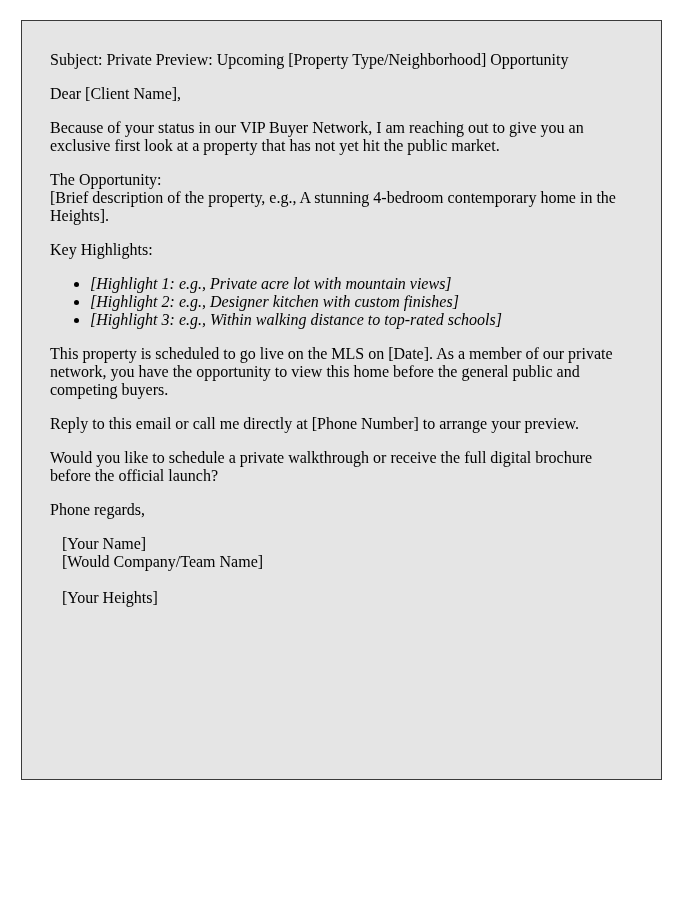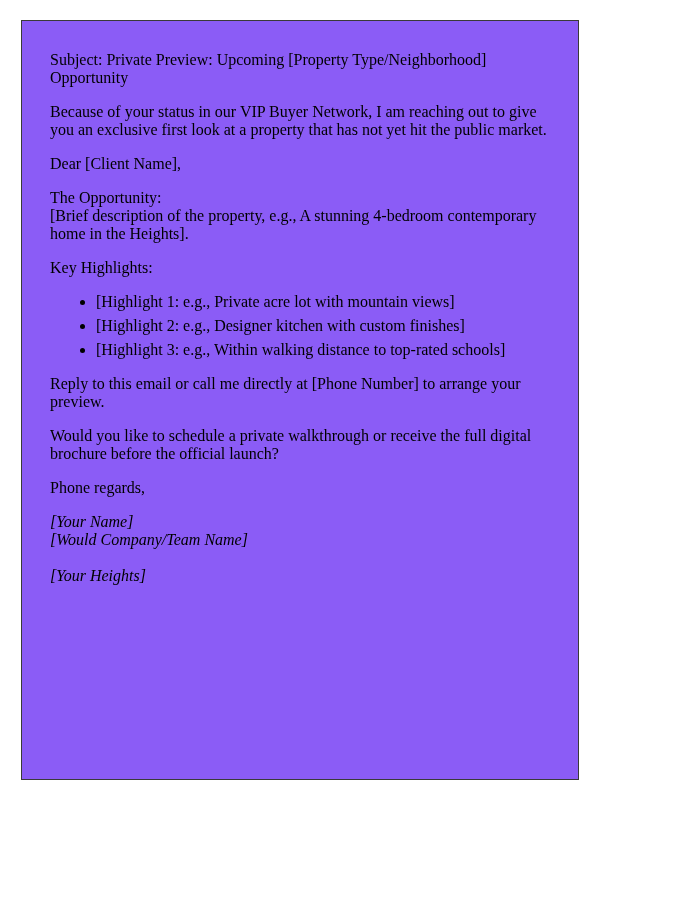--- a/index.html
+++ b/index.html
@@ -13,25 +13,25 @@
   .canvas {
     position: relative;
     width: 700px;
     height: 900px;
     background: #ffffff;
   }
   .letter-box {
     position: absolute;
     left: 21px;
     top: 20px;
-    width: 558px;
+    width: 641px;
     height: 760px;
     box-sizing: border-box;
     border: 1px solid #3a3a3a;
-    background: #8b5cf6;
+    background: #e5e5e5;
     padding: 30px 28px 20px 28px;
     overflow: hidden;
   }
   .para {
     margin: 16px 0;
     font-size: 16px;
     line-height: 18px;
     color: #000000;
   }
   .para:first-child {
@@ -42,51 +42,52 @@
   }
   ul.highlights {
     margin: 16px 0;
     padding-left: 40px;
     font-size: 16px;
     line-height: 18px;
     color: #000000;
     list-style-type: disc;
   }
   ul.highlights li {
-    margin: 6px;
-    padding: 0;
-  }
-  .sig-line {
     margin: 0;
     padding: 0;
     font-style: italic;
+  }
+  .sig-line {
+    margin: 12px;
+    padding: 0;
   }
 </style>
 </head>
 <body>
 
 <div class="canvas">
   <div class="letter-box">
 
     <p class="para">Subject: Private Preview: Upcoming [Property Type/Neighborhood] Opportunity</p>
 
+    <p class="para">Dear [Client Name],</p>
+
     <p class="para">Because of your status in our VIP Buyer Network, I am reaching out to give you an exclusive first look at a property that has not yet hit the public market.</p>
-
-    <p class="para">Dear [Client Name],</p>
 
     <p class="para"><span class="bold">The Opportunity:</span><br><span>[Brief description of the property, e.g., A stunning 4-bedroom contemporary home in the Heights].</span></p>
 
     <p class="para"><span class="bold">Key Highlights:</span></p>
 
     <ul class="highlights">
       <li>[Highlight 1: e.g., Private acre lot with mountain views]</li>
       <li>[Highlight 2: e.g., Designer kitchen with custom finishes]</li>
       <li>[Highlight 3: e.g., Within walking distance to top-rated schools]</li>
     </ul>
 
+    <p class="para">This property is scheduled to go live on the MLS on [Date]. As a member of our private network, you have the opportunity to view this home before the general public and competing buyers.</p>
 
     <p class="para">Reply to this email or call me directly at [Phone Number] to arrange your preview.</p>
 
     <p class="para">Would you like to schedule a private walkthrough or receive the full digital brochure before the official launch?</p>
 
     <p class="para">Phone regards,</p>
 
     <p class="para">
       <span class="sig-line">[Your Name]</span><br>
       <span class="sig-line">[Would Company/Team Name]</span><br>

